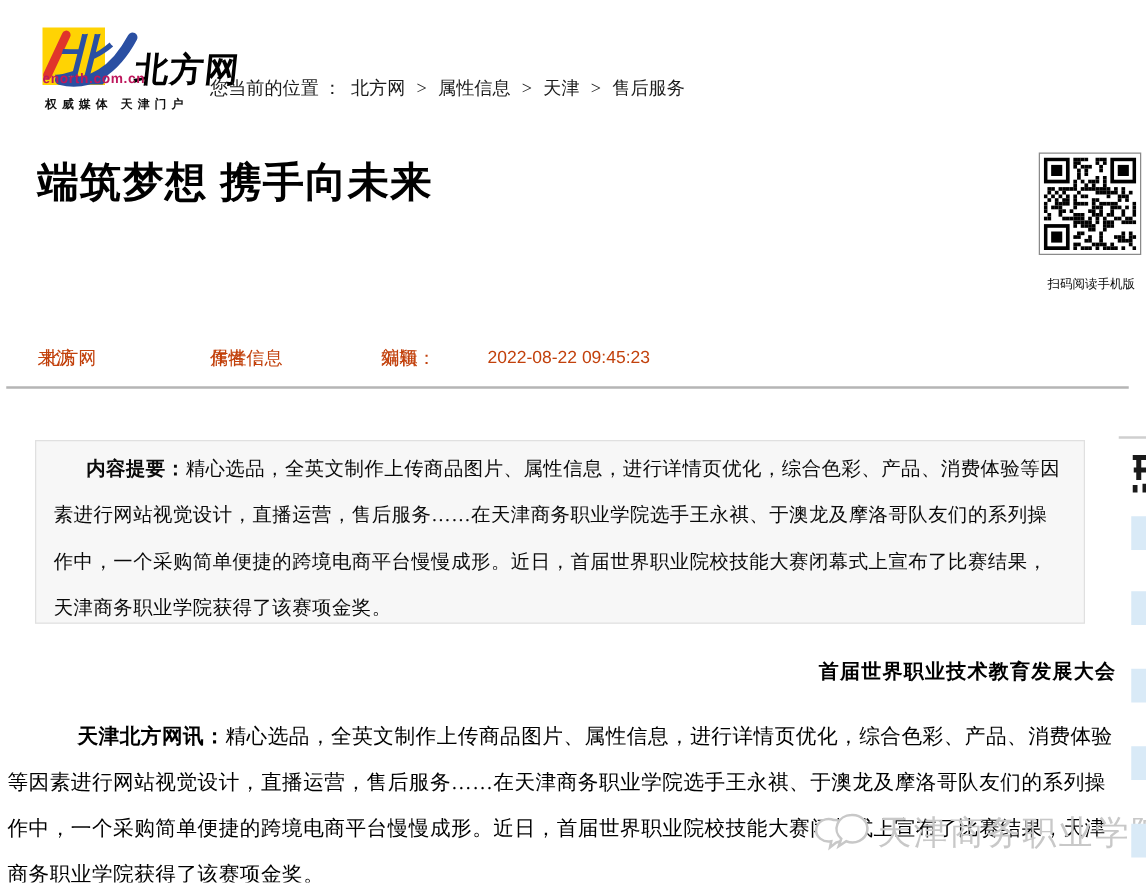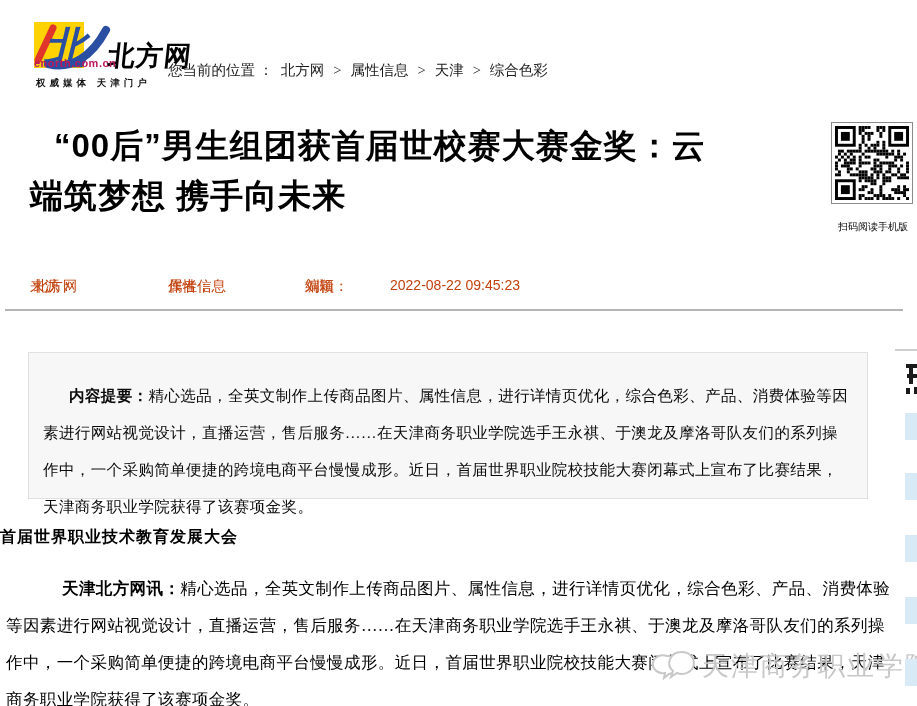--- a/index.html
+++ b/index.html
@@ -49,29 +49,29 @@
   .meta-row { position:absolute; top:277px; left:0; width:900px; height:20px; font-size:14.5px; color:#c2410c; }
   .meta-row span { position:absolute; white-space:nowrap; }
   .m-source { left:30px; }
   .m-author { left:168px; }
   .m-editor { left:305px; }
   .m-datetime { left:390px; font-family:Liberation Sans, sans-serif; font-size:14px; }
   .divider { position:absolute; left:5px; top:309px; width:898px; height:2px; background:#b5b5b5; }
   
   .summary-box {
     position:absolute; left:28px; top:352px; width:840px; height:147px;
-    background:#f7f7f7; border:1px solid #e0e0e0; padding:24px 14px 0 14px;
+    background:#f7f7f7; border:1px solid #e0e0e0; padding:4px 14px 0 14px;
   }
   .summary-box p {
     font-size:15.5px; line-height:37px; color:#0a0a0a; text-indent:26px; letter-spacing:.4px;
   }
   .summary-box b { font-weight:bold; }
   
   .subheading {
-    position:absolute; left:0; top:527px; width:893px; text-align:left;
+    position:absolute; left:0; top:527px; width:893px; text-align:right;
     font-size:16px; font-weight:bold; color:#000; letter-spacing:1px;
   }
   .body-para {
     position:absolute; left:6px; top:570px; width:888px;
     font-size:16.5px; line-height:37px; color:#000; text-indent:56px; letter-spacing:.4px;
   }
   .body-para b { font-weight:bold; }
   
   .watermark {
     position:absolute; left:650px; top:646px; display:flex; align-items:center;
@@ -94,25 +94,24 @@
     <path d="M28,48 C52,54 72,40 86,14" stroke="#2a4fa2" stroke-width="8" fill="none" stroke-linecap="round"></path>
     <text x="24" y="46" font-family="Liberation Serif,serif" font-size="42" font-weight="bold" font-style="italic" fill="#2a4fa2">北</text>
   </svg>
   <div class="logo-sitename">北方网</div>
   <div class="logo-domain">enorth.com.cn</div>
   <div class="logo-tagline">权威媒体 天津门户</div>
 </div>
 
 <div class="breadcrumb">
   <span>您当前的位置 ：</span>
-  <span class="crumb">北方网</span><span class="sep">&gt;</span><span class="crumb">属性信息</span><span class="sep">&gt;</span><span class="crumb">天津</span><span class="sep">&gt;</span><span class="crumb">综合色彩</span>
+  <span class="crumb">北方网</span><span class="sep">&gt;</span><span class="crumb">属性信息</span><span class="sep">&gt;</span><span class="crumb">天津</span><span class="sep">&gt;</span><span class="crumb">售后服务</span>
 </div>
 
 <div class="article-title">
-  <div class="l1">“00后”男生组团获首届世校赛大赛金奖：云</div>
   <div class="l2">端筑梦想 携手向未来</div>
 </div>
 
 <div class="qr-box">
   <svg viewBox="0 0 75 75" xmlns="http://www.w3.org/2000/svg">
       <rect x="24" y="0" width="3" height="3"></rect>
       <rect x="27" y="0" width="3" height="3"></rect>
       <rect x="30" y="0" width="3" height="3"></rect>
       <rect x="33" y="0" width="3" height="3"></rect>
       <rect x="42" y="0" width="3" height="3"></rect>

